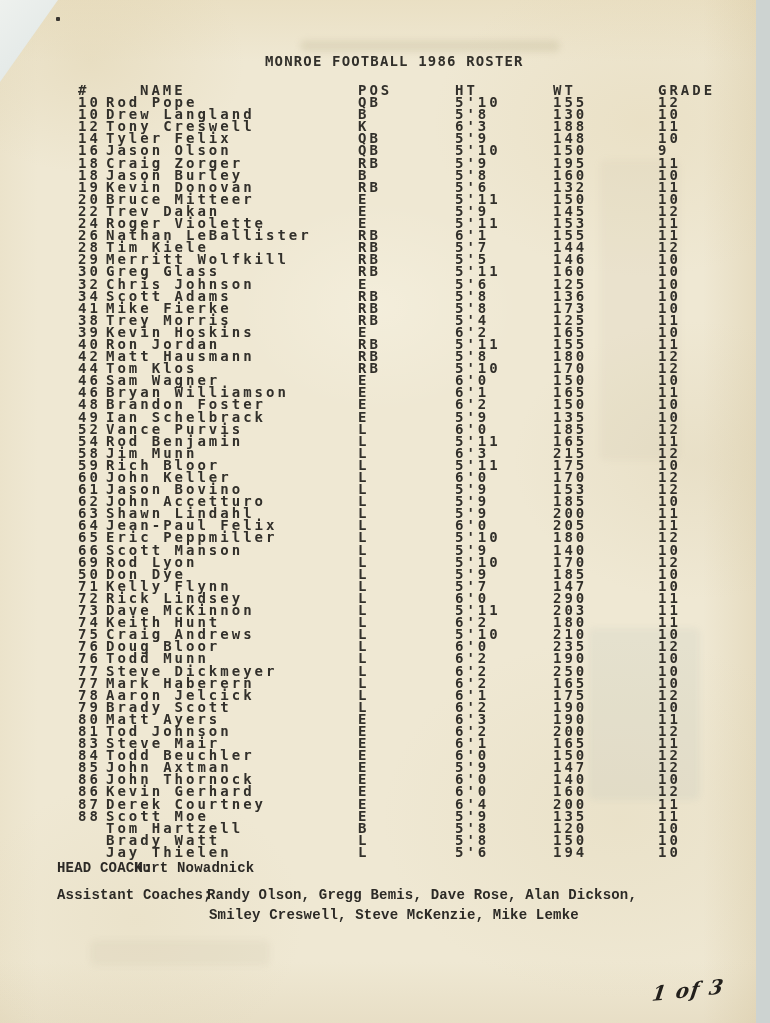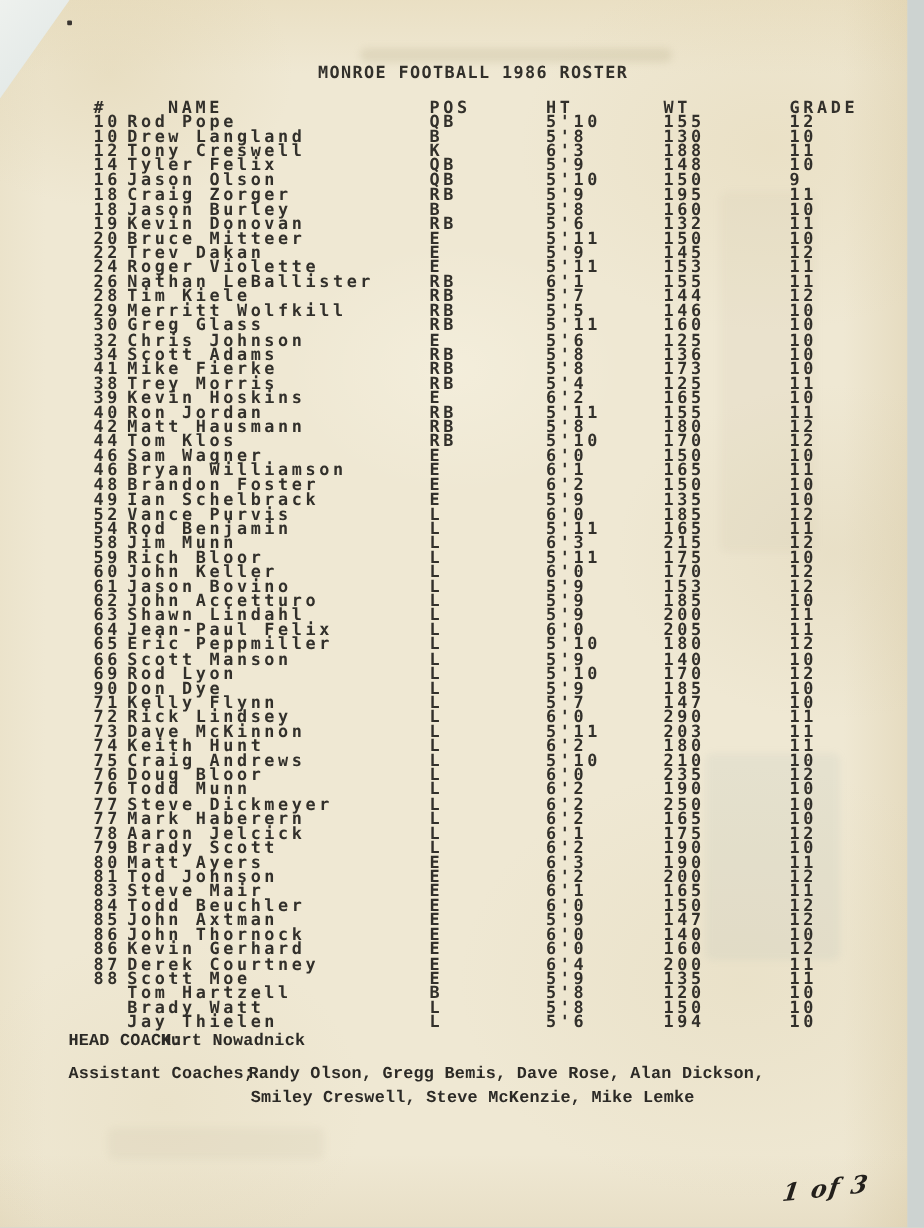--- a/index.html
+++ b/index.html
@@ -437,21 +437,21 @@
         <div class="row">
           <span class="c c-num">69</span>
           <span class="c c-name">Rod Lyon</span>
           <span class="c c-pos">L</span>
           <span class="c c-ht">5'10</span>
           <span class="c c-wt">170</span>
           <span class="c c-grade">12</span>
         </div>
 
         <div class="row">
-          <span class="c c-num">90</span>
+          <span class="c c-num">50</span>
           <span class="c c-name">Don Dye</span>
           <span class="c c-pos">L</span>
           <span class="c c-ht">5'9</span>
           <span class="c c-wt">185</span>
           <span class="c c-grade">10</span>
         </div>
 
         <div class="row">
           <span class="c c-num">71</span>
           <span class="c c-name">Kelly Flynn</span>

